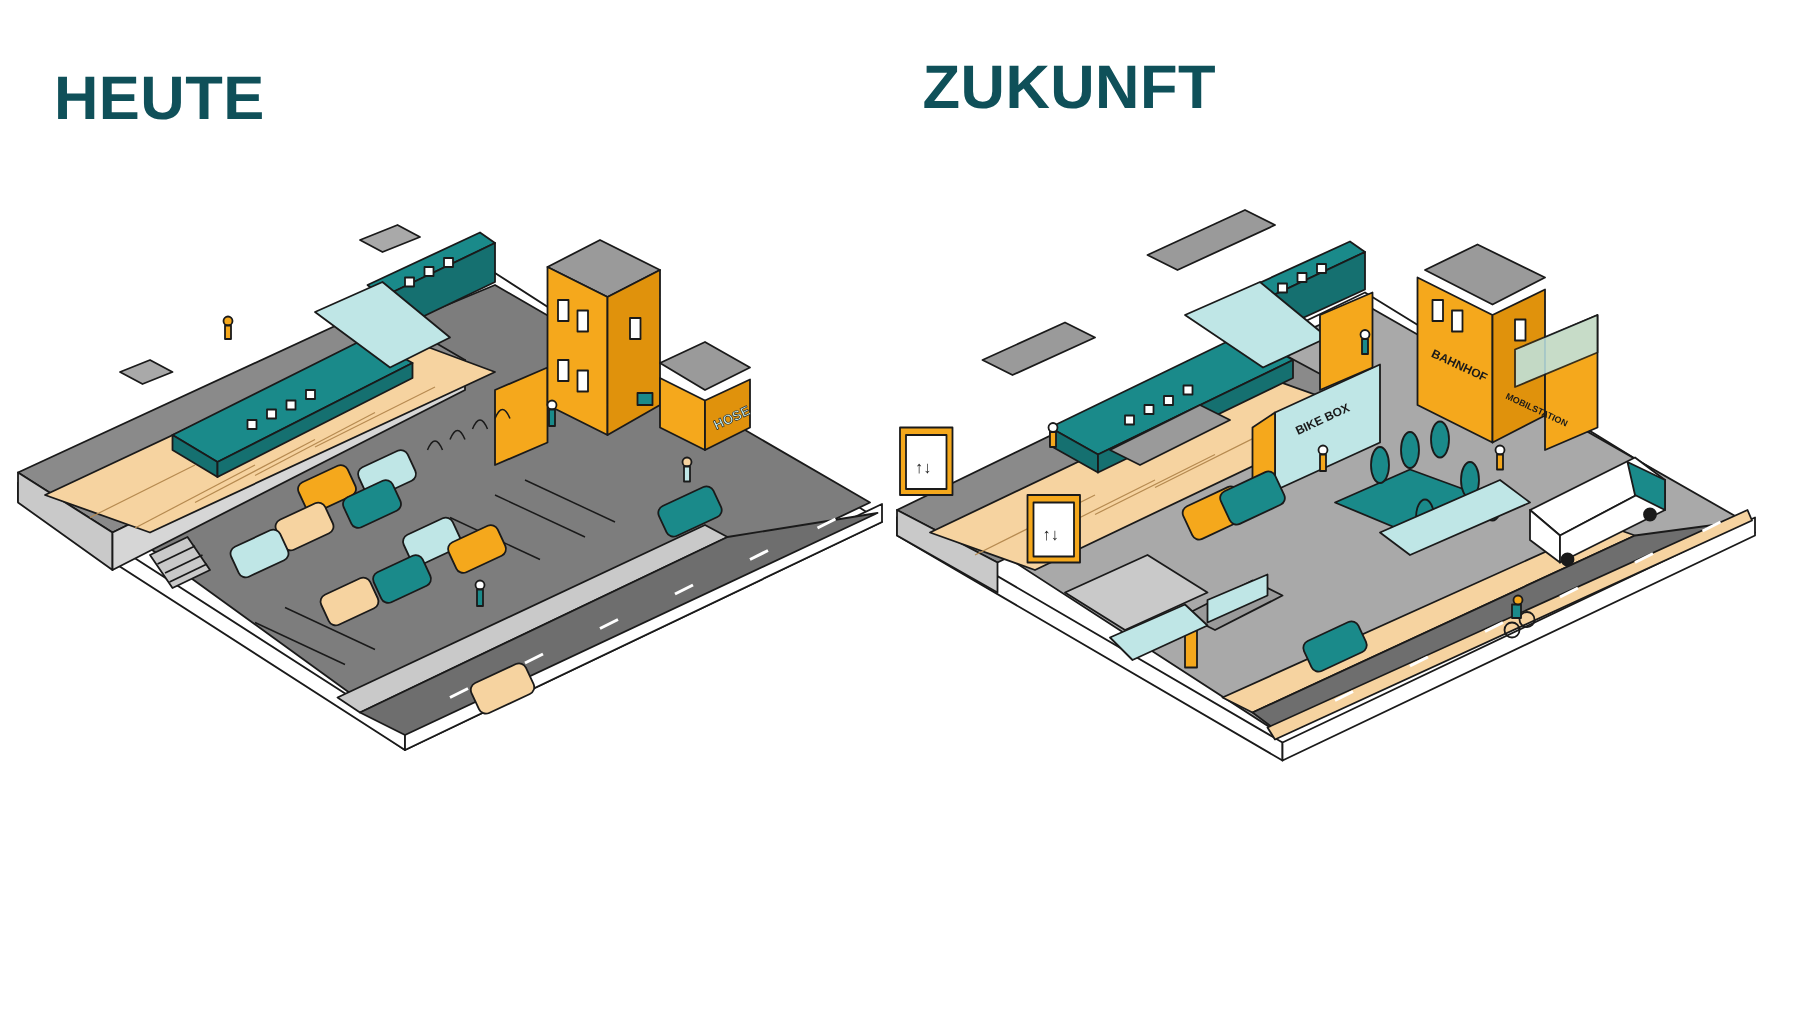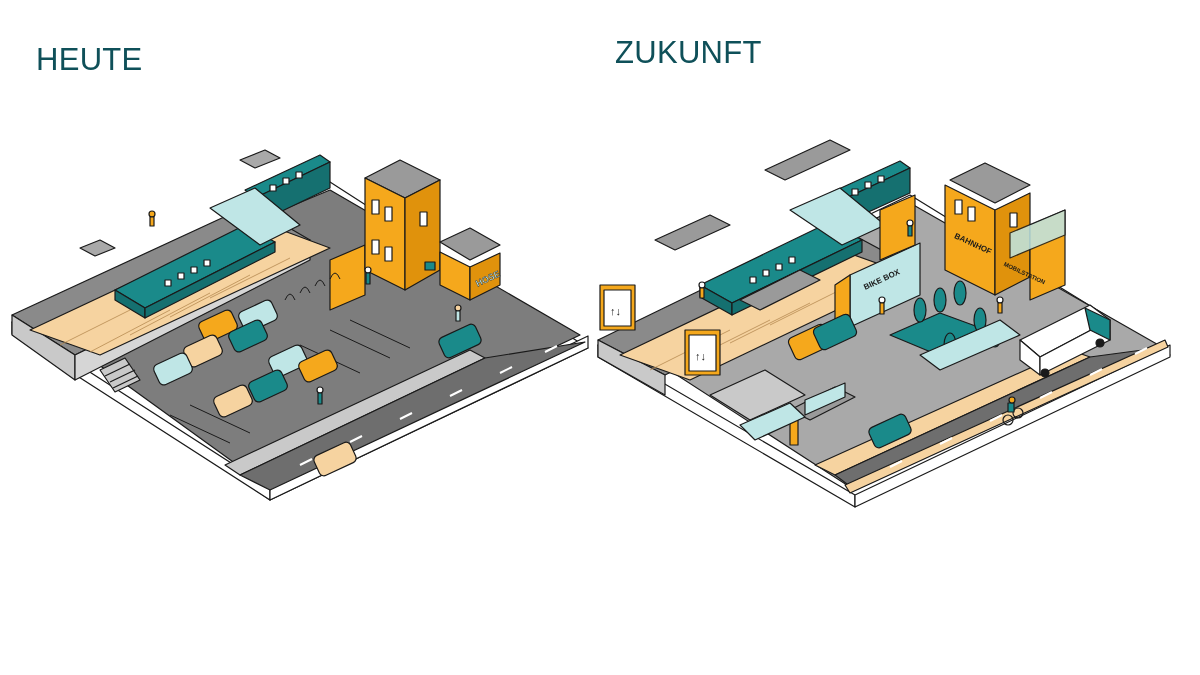--- a/index.html
+++ b/index.html
@@ -1,18 +1,18 @@
 <!DOCTYPE html>
 <html><head>
 <meta charset="utf-8">
 <style>
   html, body { margin: 0; padding: 0; background: #ffffff; }
   body { width: 1200px; height: 675px; position: relative; overflow: hidden;
          font-family: "Liberation Sans", "DejaVu Sans", sans-serif; }
-  .heading { position: absolute; color: #0f5059; font-weight: 400; font-size: 31px;
+  .heading { position: absolute; color: #0f5059; font-weight: 700; font-size: 41px;
              letter-spacing: 0.3px; margin: 0; }
   #h-today { left: 36px; top: 42px; }
   #h-future { left: 615px; top: 35px; }
   .scene { position: absolute; }
   #scene-today { left: 0; top: 130px; width: 600px; height: 400px; }
   #scene-future { left: 590px; top: 125px; width: 590px; height: 410px; }
   svg text { font-family: "Liberation Sans", "DejaVu Sans", sans-serif; font-weight: 700; }
 </style>
 </head>
 <body>

